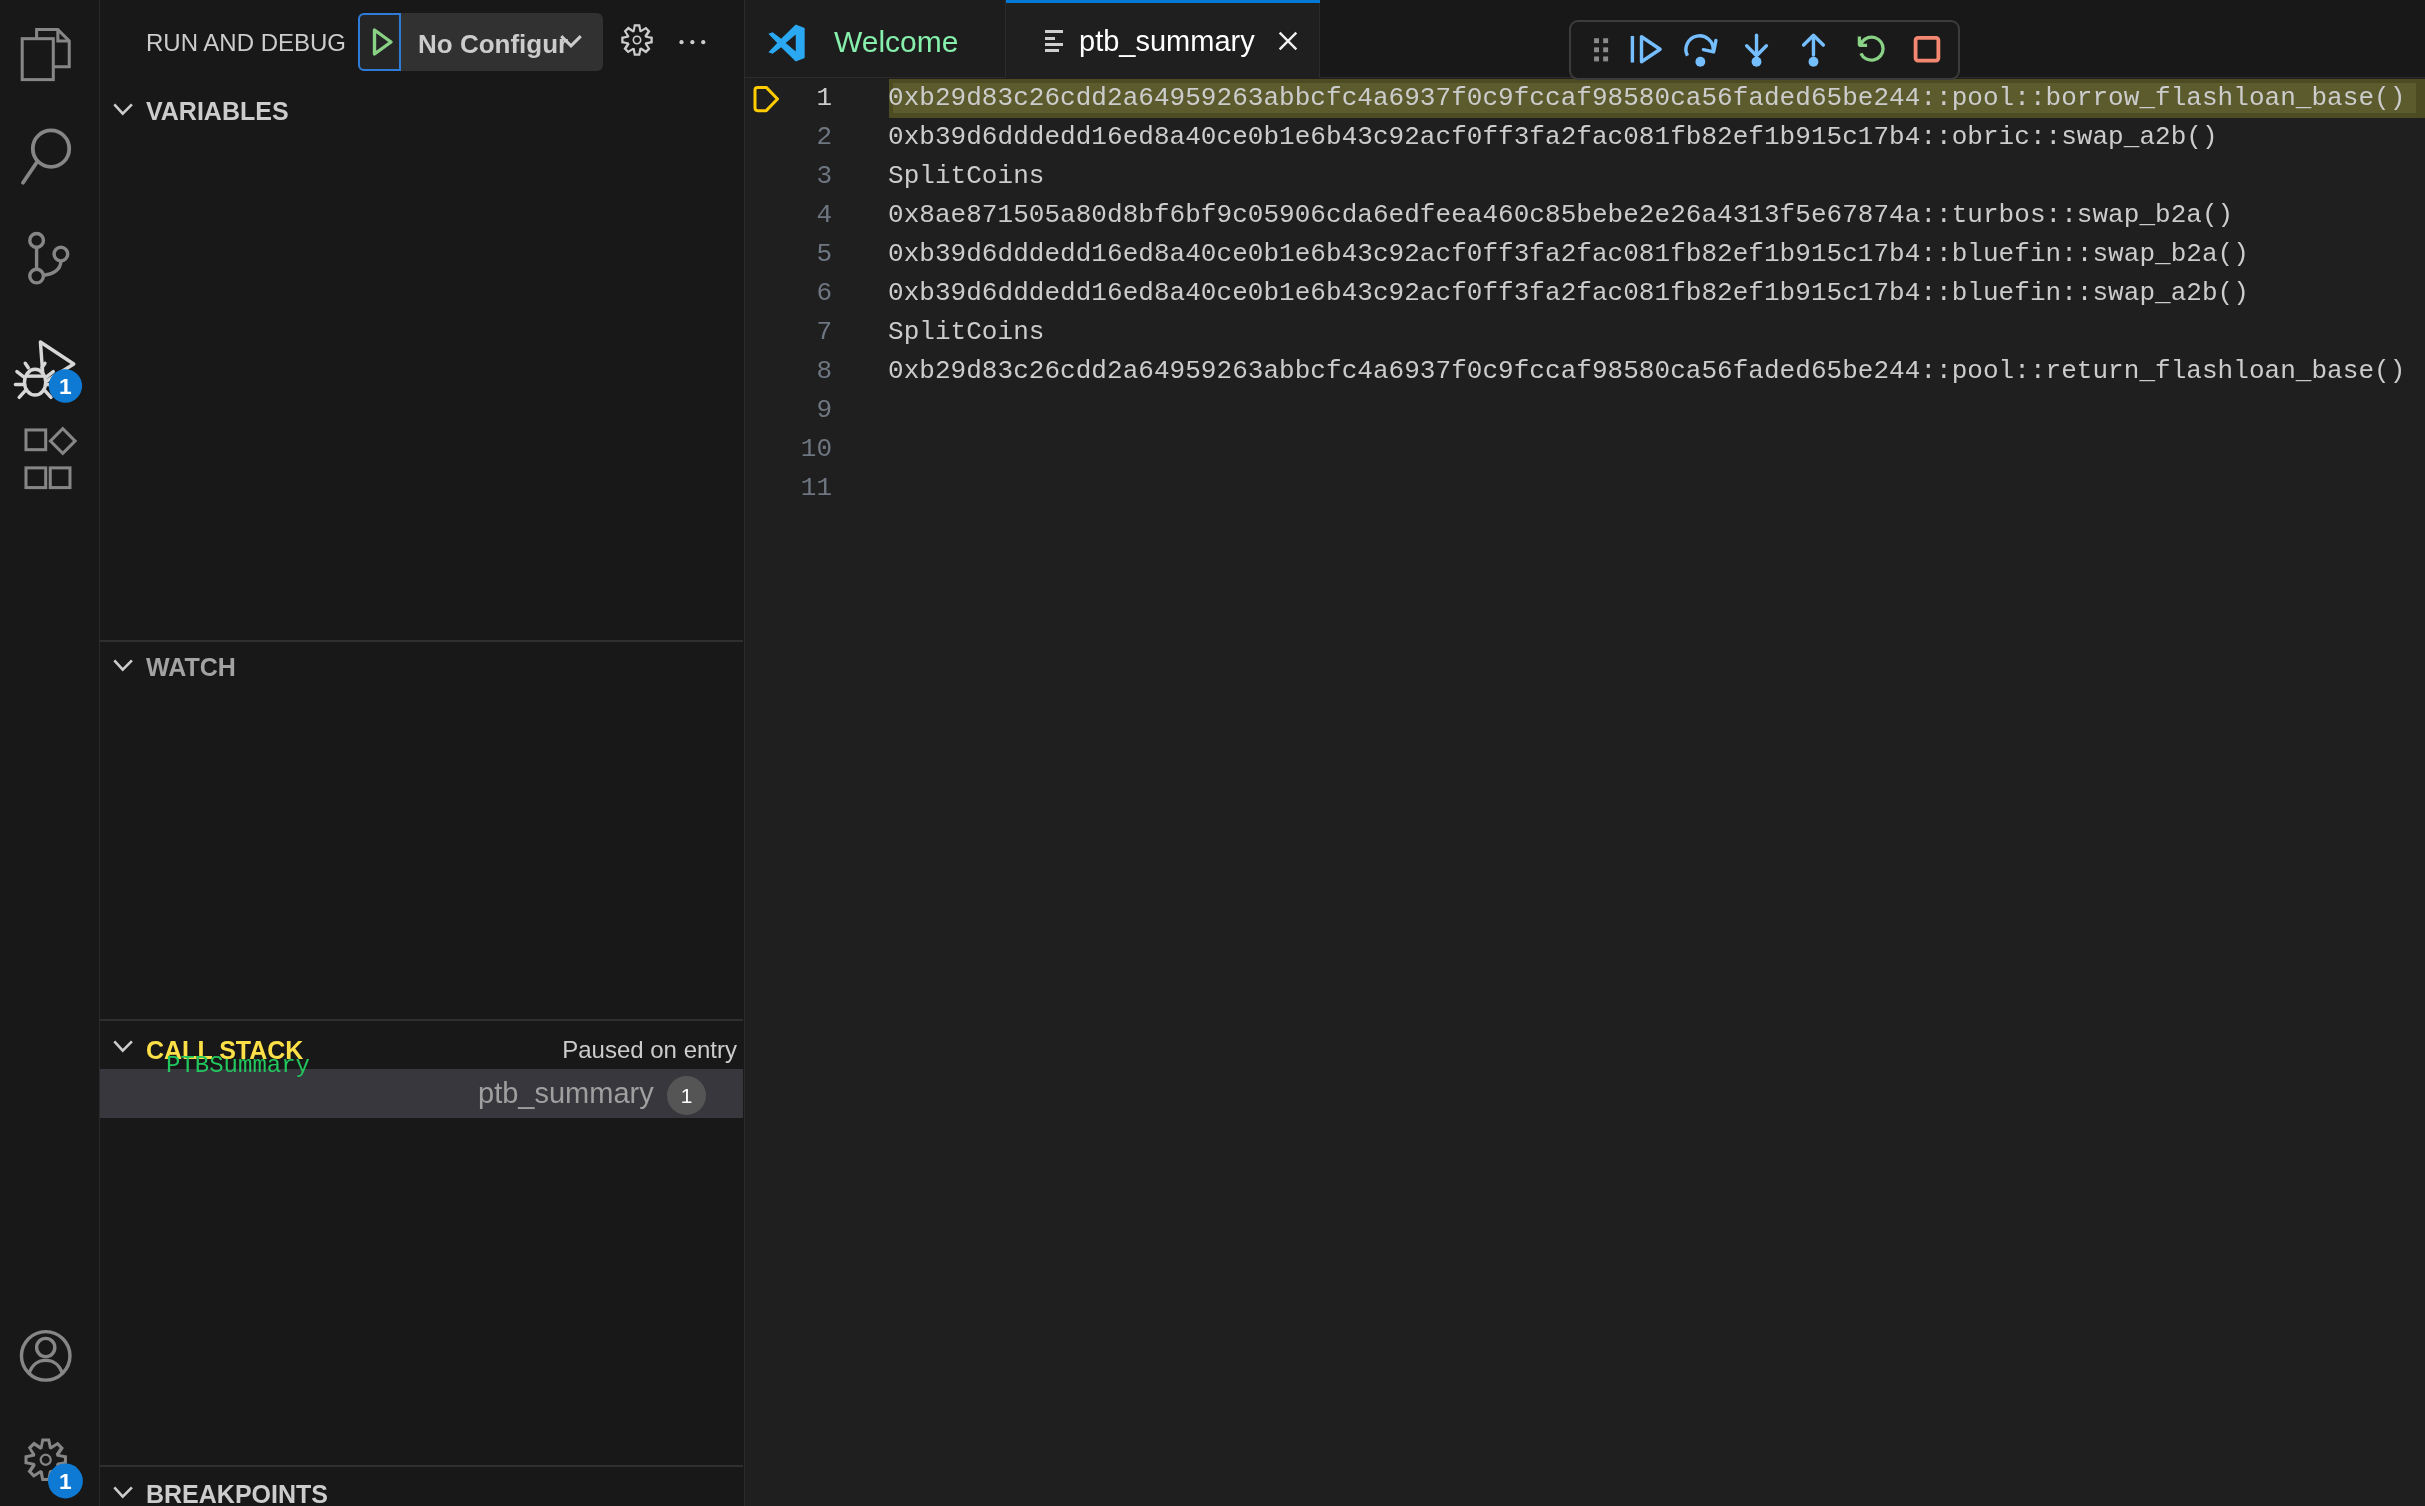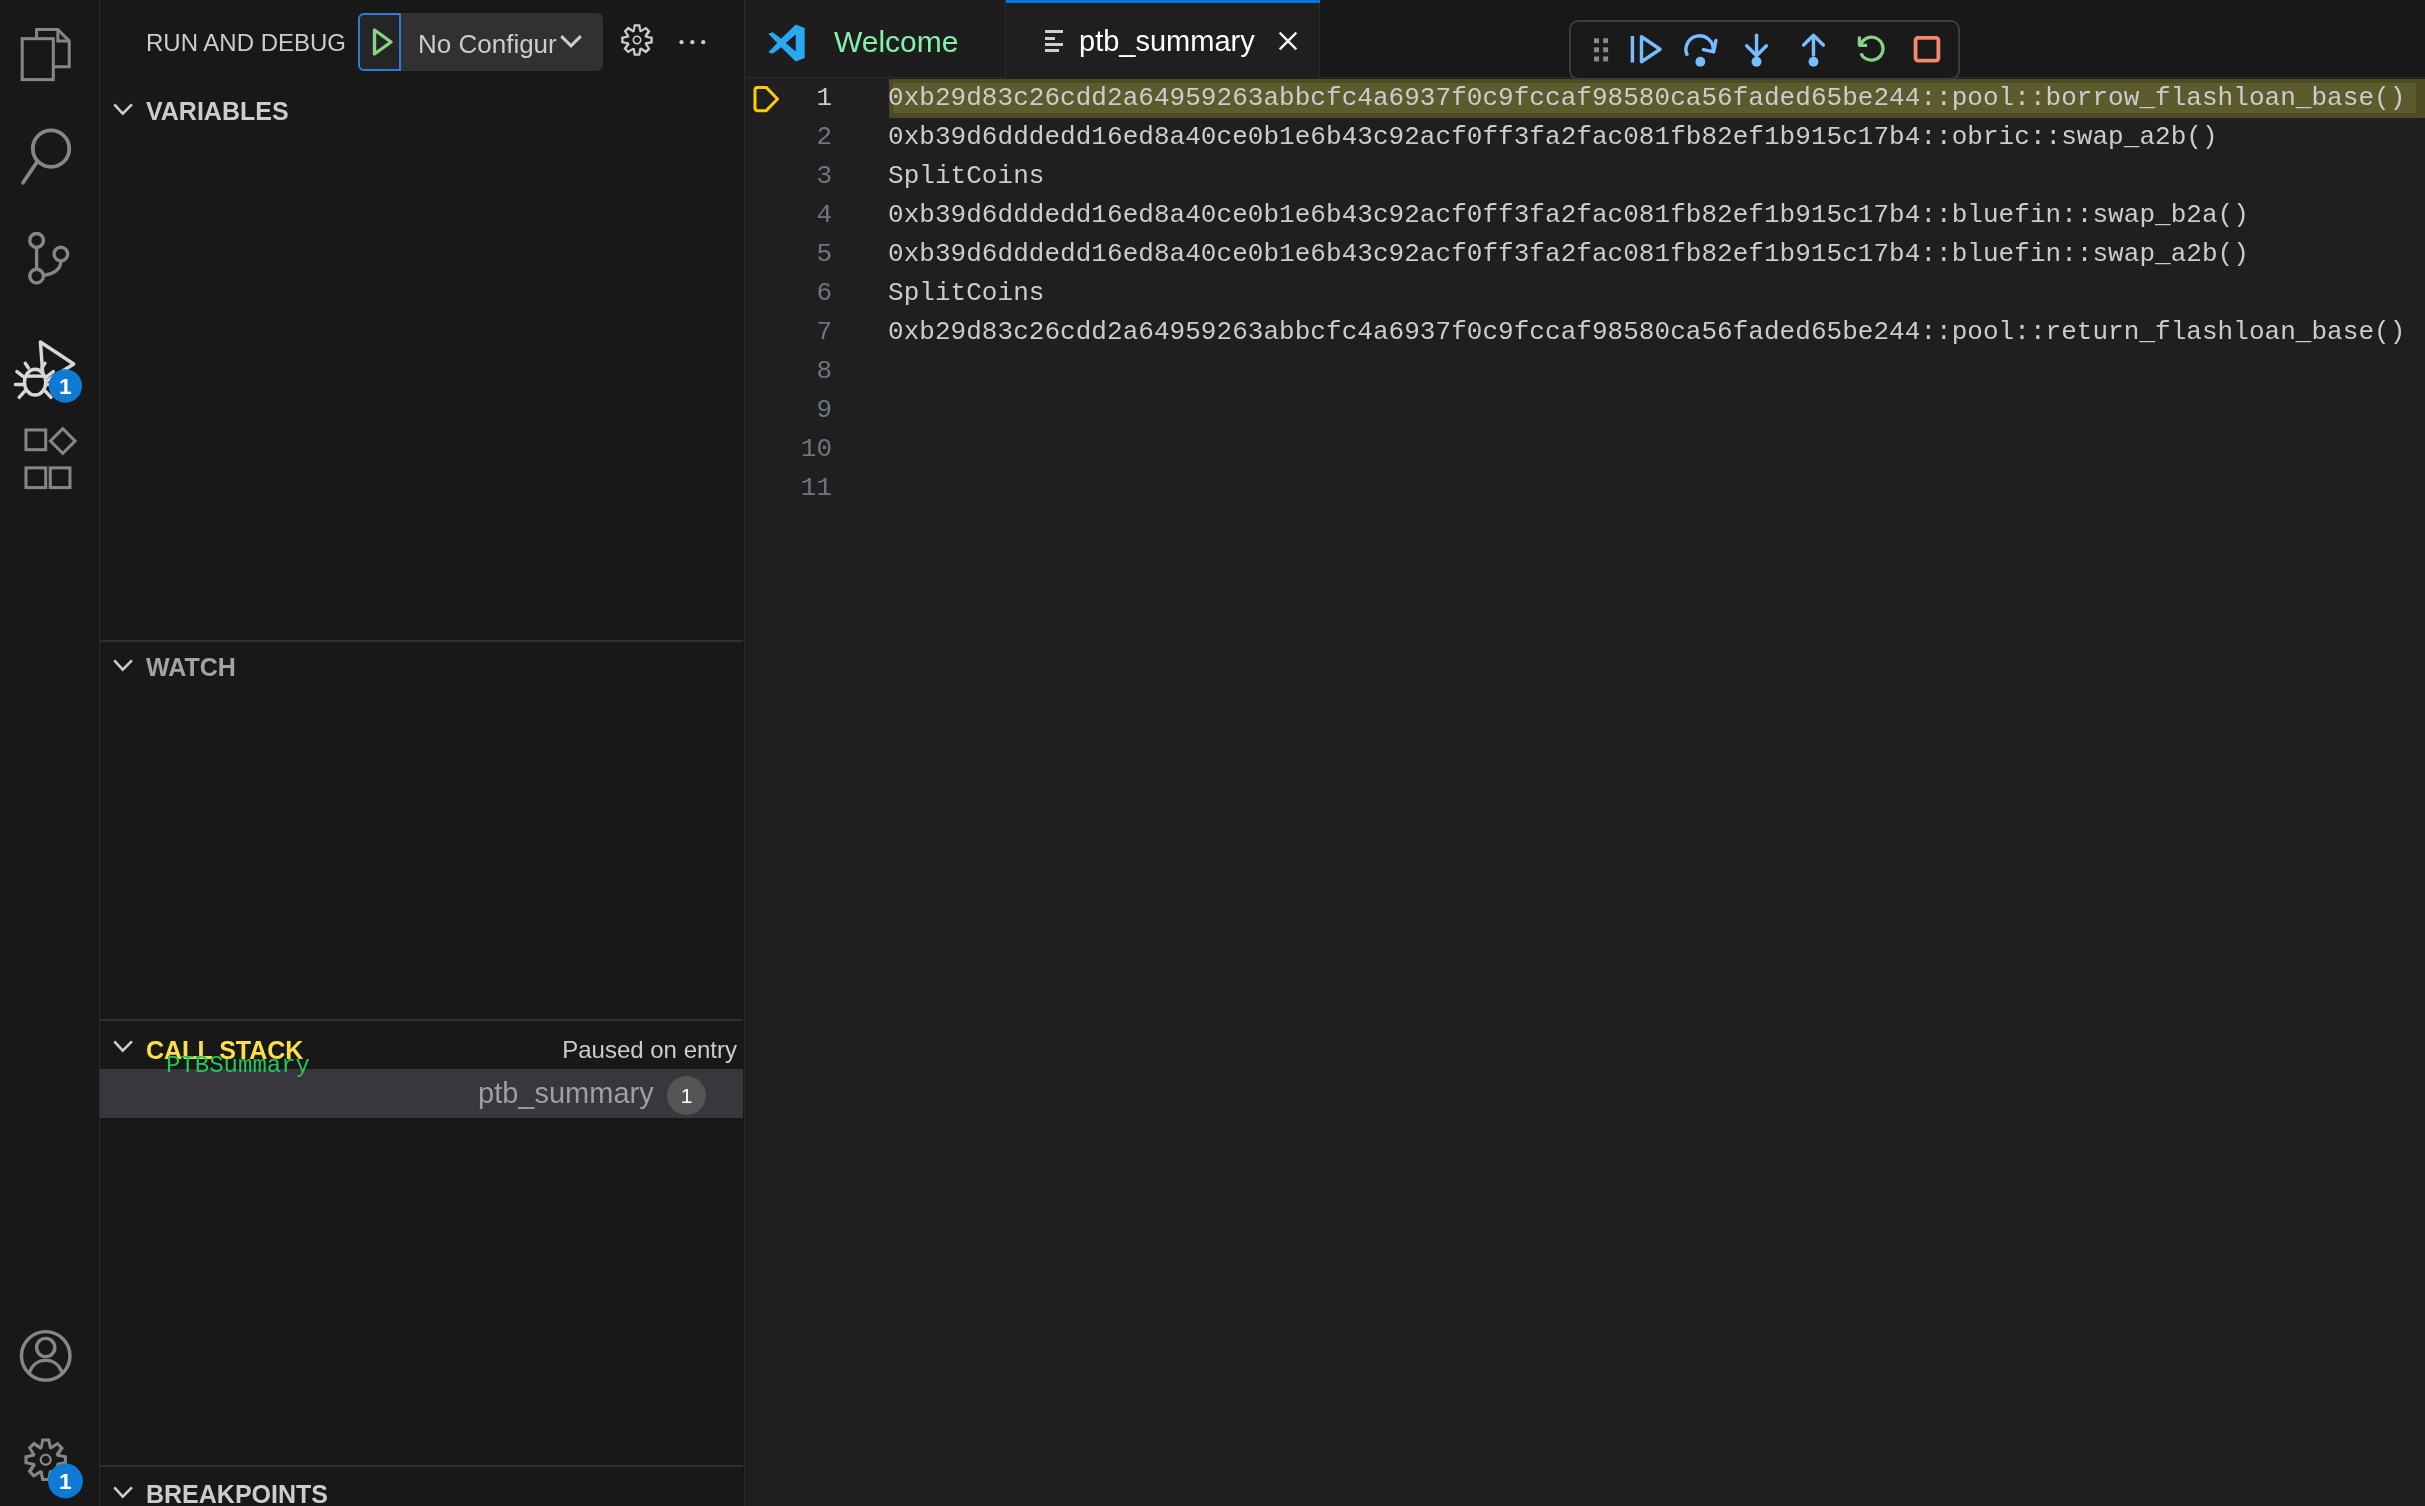--- a/index.html
+++ b/index.html
@@ -65,21 +65,21 @@
 </svg>
 
 <div class="abs" style="left:100px;top:0;width:645px;height:1506px;background:#181818;border-right:1.5px solid #2b2b2b;"></div>
 
 <div class="abs" style="left:146px;top:29px;font-size:24px;color:#cccccc;">RUN AND DEBUG</div>
 <div class="abs" style="left:358px;top:13px;width:245px;height:58px;background:#313131;border-radius:6px;"></div>
 <div class="abs" style="left:358px;top:13px;width:43px;height:58px;background:#252526;border:2.3px solid #2f7bd8;border-radius:6px 0 0 6px;"></div>
 <svg class="abs" style="left:370px;top:27px;" width="24" height="30" viewBox="0 0 32 40" fill="none">
   <path d="M6 4 L28 20 L6 36 Z" stroke="#89d185" stroke-width="4.5" stroke-linejoin="round"></path>
 </svg>
-<div class="abs" style="left:418px;top:29px;font-size:26px;color:#cccccc;">No Configur</div>
+<div class="abs" style="left:418px;top:29px;font-size:26px;color:#cccccc;font-weight:bold;">No Configur</div>
 <svg class="abs" style="left:559px;top:33px;" width="24" height="16.7" viewBox="0 0 32 22" fill="none">
   <path d="M3 4 L16 17 L29 4" stroke="#cccccc" stroke-width="4"></path>
 </svg>
 <svg class="abs" style="left:619px;top:22px;" width="36" height="36" viewBox="0 0 16 16">
   <path fill-rule="evenodd" fill="#cccccc" d="M9.1 4.4 8.6 2H7.4l-.5 2.4-.7.3-2-1.3-.9.8 1.3 2-.2.7-2.4.5v1.2l2.4.5.3.8-1.3 2 .8.8 2-1.3.8.3.4 2.3h1.2l.5-2.4.8-.3 2 1.3.8-.8-1.3-2 .3-.8 2.3-.4V7.4l-2.4-.5-.3-.8 1.3-2-.8-.8-2 1.3-.7-.2zM9.4 1l.5 2.4L12 2.1l2 2-1.4 2.1 2.4.4v2.8l-2.4.5L14 12l-2 2-2.1-1.4-.5 2.4H6.6l-.5-2.4L4 13.9l-2-2 1.4-2.1L1 9.4V6.6l2.4-.5L2.1 4l2-2 2.1 1.4.4-2.4h2.8zm.6 7c0 1.1-.9 2-2 2s-2-.9-2-2 .9-2 2-2 2 .9 2 2zM8 9.3c-.7 0-1.3-.6-1.3-1.3 0-.7.6-1.3 1.3-1.3s1.3.6 1.3 1.3c0 .7-.6 1.3-1.3 1.3z"></path>
 </svg>
 <div class="abs" style="left:677px;top:36px;width:30px;height:9px;">
   <svg width="30" height="9" viewBox="0 0 40 12">
       <g fill="#cccccc">
         <circle cx="6" cy="5.5" r="2.8"></circle>
@@ -155,20 +155,21 @@
     <div>8</div>
     <div>9</div>
     <div>10</div>
     <div>11</div>
 </div>
 
 <div class="abs mono" style="left:888px;top:79px;font-size:26px;line-height:39px;letter-spacing:0.04px;color:#cccccc;">
     <div>0xb29d83c26cdd2a64959263abbcfc4a6937f0c9fccaf98580ca56faded65be244::pool::borrow_flashloan_base()</div>
     <div>0xb39d6dddedd16ed8a40ce0b1e6b43c92acf0ff3fa2fac081fb82ef1b915c17b4::obric::swap_a2b()</div>
     <div>SplitCoins</div>
+    <div>0x8ae871505a80d8bf6bf9c05906cda6edfeea460c85bebe2e26a4313f5e67874a::turbos::swap_b2a()</div>
     <div>0xb39d6dddedd16ed8a40ce0b1e6b43c92acf0ff3fa2fac081fb82ef1b915c17b4::bluefin::swap_b2a()</div>
     <div>0xb39d6dddedd16ed8a40ce0b1e6b43c92acf0ff3fa2fac081fb82ef1b915c17b4::bluefin::swap_a2b()</div>
     <div>SplitCoins</div>
     <div>0xb29d83c26cdd2a64959263abbcfc4a6937f0c9fccaf98580ca56faded65be244::pool::return_flashloan_base()</div>
   </div>
 
 <div class="abs" style="left:1569px;top:20px;width:391px;height:60px;background:#1a1a1a;border:2.3px solid #3c3c3c;border-radius:9px;"></div>
 <svg class="abs" style="left:1569px;top:20px;" width="391" height="60" viewBox="0 0 515 79" fill="none">
 
   <g fill="#8a8a8a">

